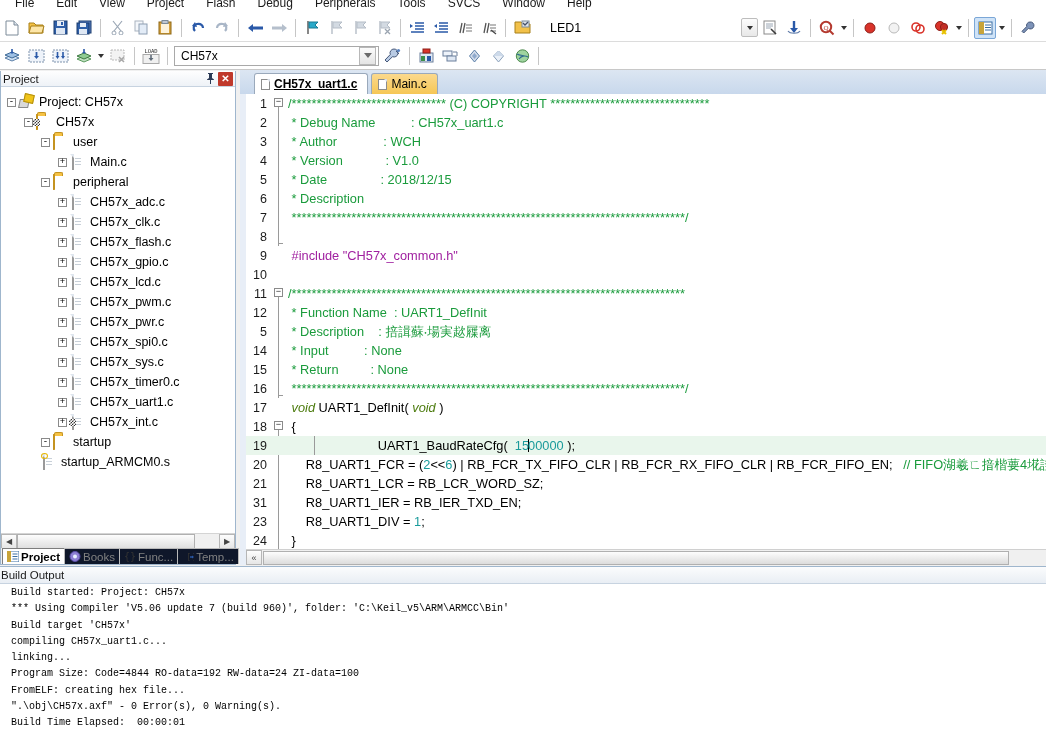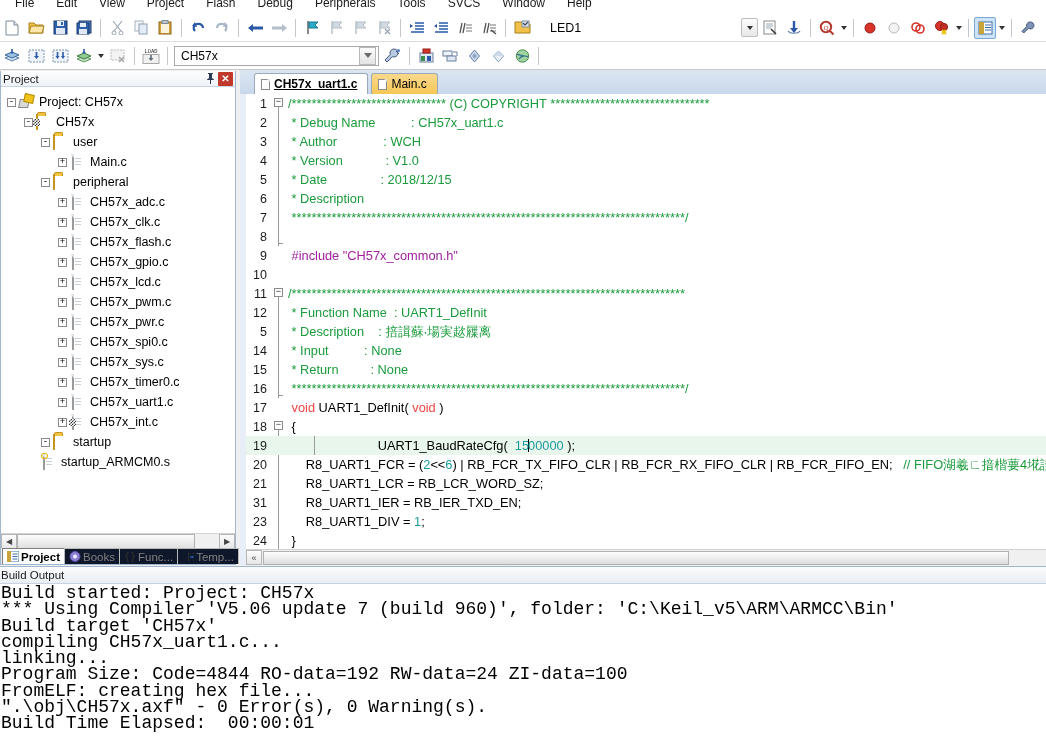--- a/index.html
+++ b/index.html
@@ -190,21 +190,21 @@
     text-align:center; color:#222; font-family:"Liberation Mono", monospace; cursor:pointer;
   }
   .fold .bar { position:absolute; left:6px; top:0; bottom:0; width:1px; background:#9a9a9a; }
   .fold .bar.half-top { top:9px; }
   .fold .bar.end:after { content:""; position:absolute; left:0; bottom:2px; width:5px; height:1px; background:#9a9a9a;}
   .ctext2 {
     font-family:"Liberation Sans", sans-serif; font-size:12.8px; line-height:19px;
     color:#000; white-space:pre; flex:1; overflow:hidden;
   }
   .cmt { color:#1a9b3c; }
-  .kw  { color:#ef4444; }
+  .kw  { color:#4d7c0f;font-style:italic; }
   .num { color:#1a9b9b; }
   .pp  { color:#a020a0; }
   .cursor {
     display:inline-block; width:1px; height:13px; background:#000;
     vertical-align:-2px; margin:0 -1px;
   }
   .ed-hscroll {
     position:absolute; left:6px; right:0; bottom:0; height:16px;
     background:#f0f0f0; border-top:1px solid #d0d0d0; display:flex; align-items:center;
   }
@@ -219,22 +219,22 @@
     position:absolute; left:0; top:566px; width:1046px; height:186px;
     background:#ffffff; border-top:1px solid #9fb6cd;
   }
   .build-hdr {
     height:17px; background:linear-gradient(#fbfcfd,#e9eef4);
     display:flex; align-items:center; padding-left:1px;
     border-bottom:1px solid #c7d3e0; font-size:11.5px; color:#1a1a1a;
   }
   .build-body {
     position:absolute; left:0; top:17px; right:0; bottom:0;
-    overflow:hidden; padding:1px 0 0 1px;
-    font-family:"Liberation Mono", monospace; font-size:18px; line-height:16.3px;
+    overflow:hidden; padding:1px 0 0 11px;
+    font-family:"Liberation Mono", monospace; font-size:10px; line-height:16.3px;
     color:#000; white-space:pre;
   }
   .bline { height:16.3px; }
 </style>
 </head>
 <body>
 
 <div id="app">
 
   <div class="menubar">

